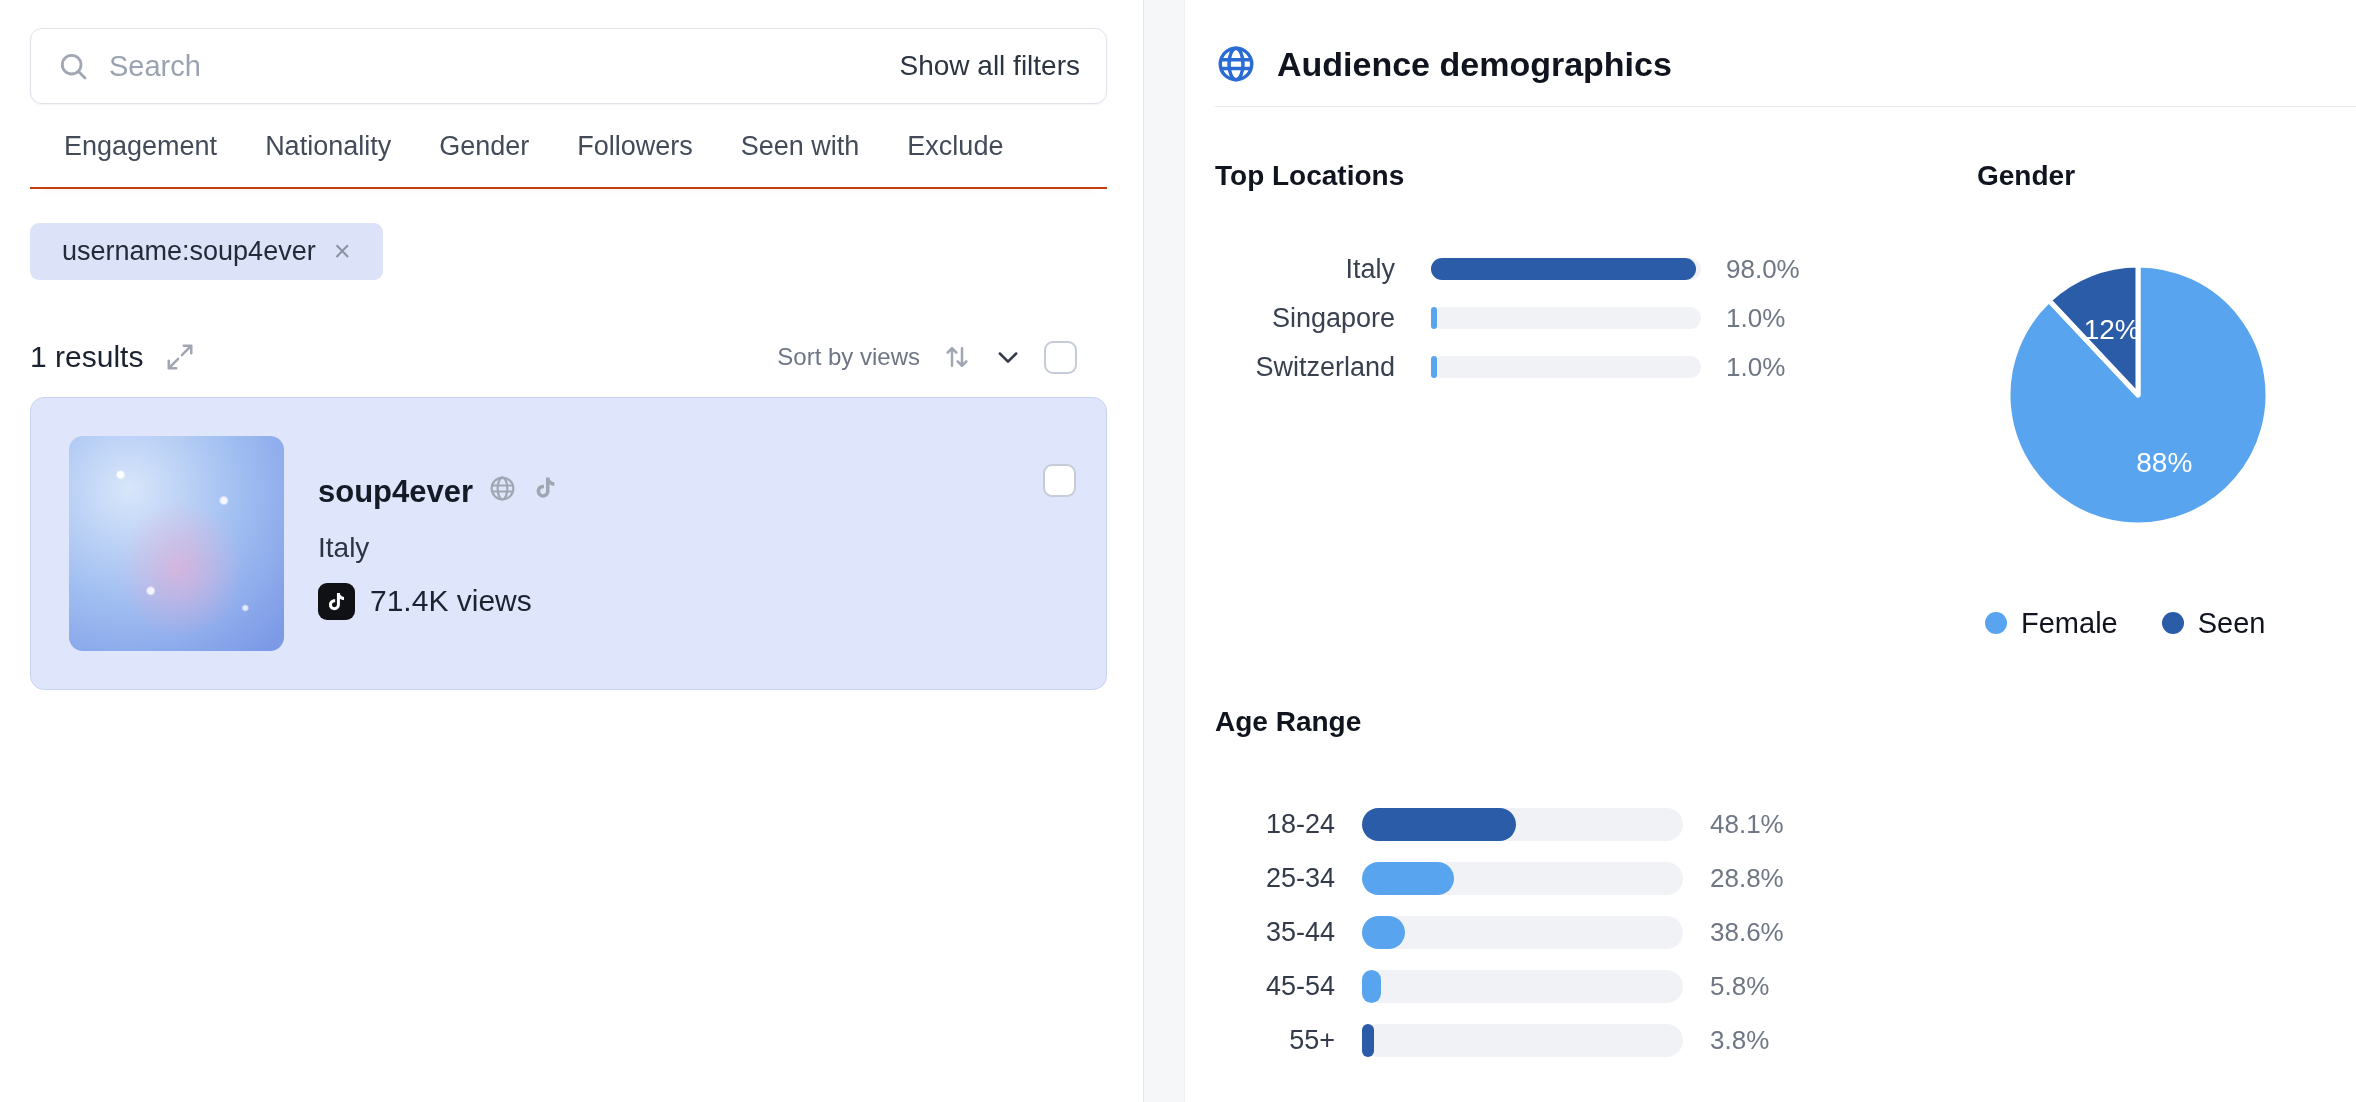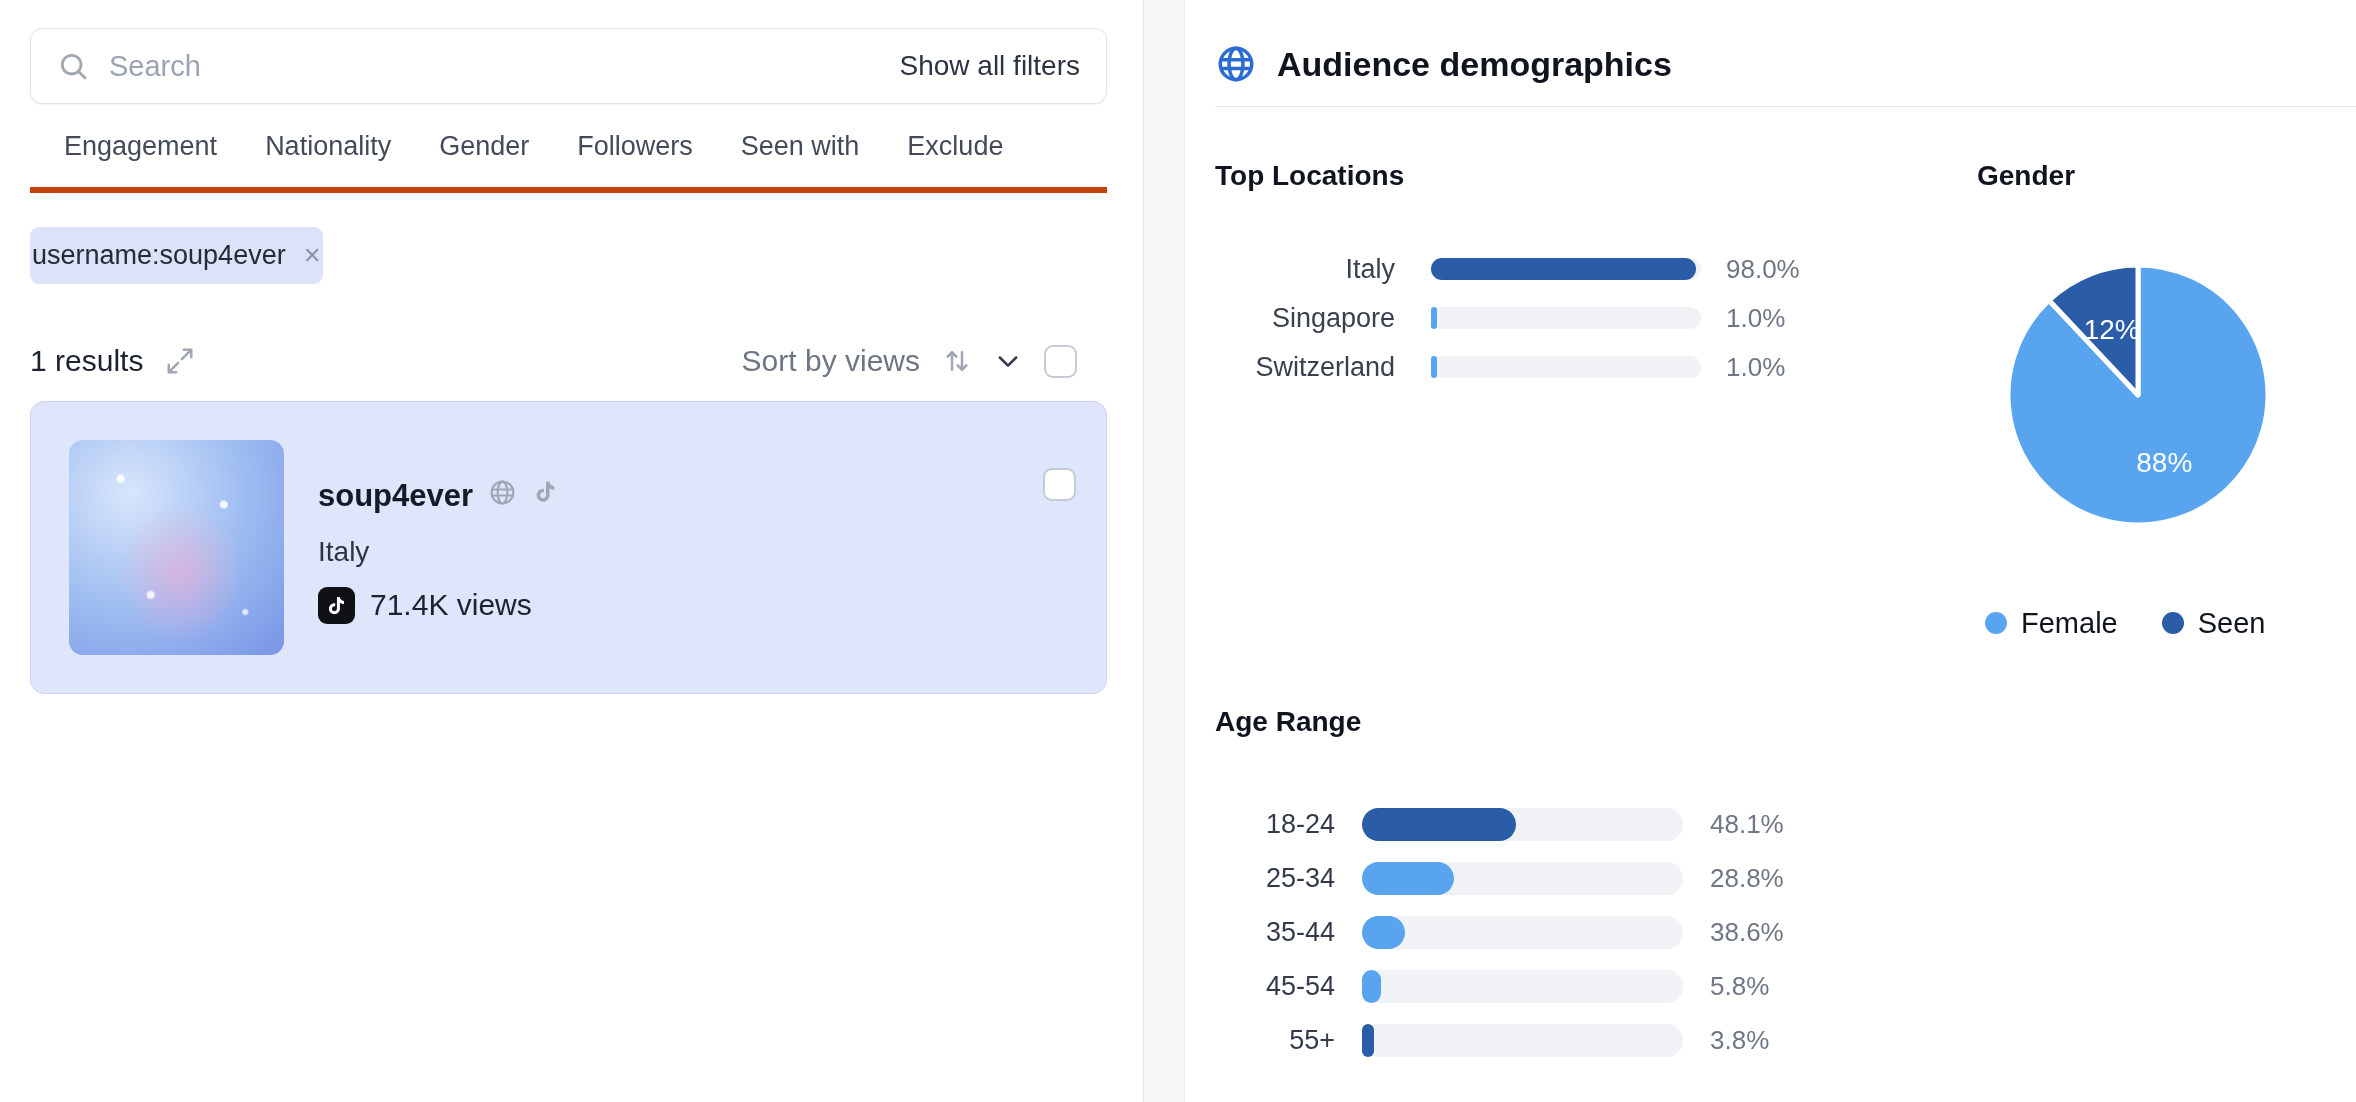--- a/index.html
+++ b/index.html
@@ -2,38 +2,38 @@
 <html style="--light-blue: #59a4ef; --dark-blue: #2a5ca8; --track-gray: #f0f2f5; --chip-bg: #dce3f8; --card-bg: #dfe5fb; --card-border: #c9d2f3; --accent: #2b6cd4; --text-dark: #151a26; --text-gray: #6e7684; --icon-gray: #a0a7b3; --border-gray: #dfe3ea;"><head>
 <meta charset="utf-8">
 <style>
   *{margin:0;padding:0;box-sizing:border-box}
   html,body{width:2356px;height:1102px;overflow:hidden;background:#fff;
     font-family:"Liberation Sans","DejaVu Sans",sans-serif;color:var(--text-dark,#151a26)}
   .app{display:flex;width:100%;height:100%}
 
   
   .left-panel{flex:0 0 1143px;padding:28px 36px 0 30px}
-  .filter-block{border-bottom:6px solid #c2410c;padding-bottom:0;box-shadow:0 10px 10px -12px rgba(16,24,40,.10)}
+  .filter-block{border-bottom:2px solid #c2410c;padding-bottom:0;box-shadow:0 10px 10px -12px rgba(16,24,40,.10)}
   .search-box{display:flex;align-items:center;height:76px;border:1px solid var(--border-gray,#dfe3ea);
     border-radius:12px;padding:0 26px;gap:20px;background:#fff;box-shadow:0 1px 2px rgba(16,24,40,.05)}
   .search-box input{flex:1;border:none;outline:none;font-size:29px;color:#151a26;background:transparent;font-family:inherit}
   .search-box input::placeholder{color:#9aa3b1}
   .show-filters{font-size:28px;color:#2c3442;white-space:nowrap;cursor:pointer}
   .filter-tabs{display:flex;gap:48px;padding:27px 0 25px 34px;font-size:27px;color:#434b59}
   .filter-tabs span{cursor:pointer;white-space:nowrap}
   .chip-row{margin-top:34px}
   .chip{display:inline-flex;align-items:center;gap:18px;background:var(--chip-bg,#dce3f8);
-    border-radius:9px;padding:13px 2px;font-size:27px;color:#232a38;cursor:pointer}
+    border-radius:9px;padding:13px 32px;font-size:27px;color:#232a38;cursor:pointer}
   .chip-x{color:#8b93a5;font-size:29px;line-height:1;cursor:pointer}
   .results-bar{display:flex;align-items:center;margin-top:57px;gap:22px;padding-right:30px;height:40px}
   .results-count{font-size:30px;color:#1b2230}
   .icon-gray{color:var(--icon-gray,#a0a7b3)}
   .icon-dark{color:#333b4a}
   .spacer{flex:1}
-  .sort-label{font-size:30px;color:#6e7684;cursor:pointer}
+  .sort-label{font-size:24px;color:#6e7684;cursor:pointer}
   .checkbox{width:33px;height:33px;border:2px solid #c5cbd7;border-radius:9px;background:#fff;cursor:pointer;flex:0 0 auto}
   .result-card{position:relative;margin-top:20px;display:flex;gap:34px;background:var(--card-bg,#dfe5fb);
     border:1px solid var(--card-border,#c9d2f3);border-radius:14px;padding:38px;height:293px;cursor:pointer}
   .avatar{width:215px;height:215px;border-radius:14px;flex:0 0 auto;
     background:
       radial-gradient(circle at 24% 18%, rgba(255,255,255,.95) 0 3px, transparent 5px),
       radial-gradient(circle at 72% 30%, rgba(255,255,255,.85) 0 3px, transparent 5px),
       radial-gradient(circle at 38% 72%, rgba(255,255,255,.85) 0 3px, transparent 5px),
       radial-gradient(circle at 82% 80%, rgba(255,255,255,.75) 0 2px, transparent 4px),
       radial-gradient(40% 45% at 52% 62%, rgba(246,168,205,.55), transparent 72%),

